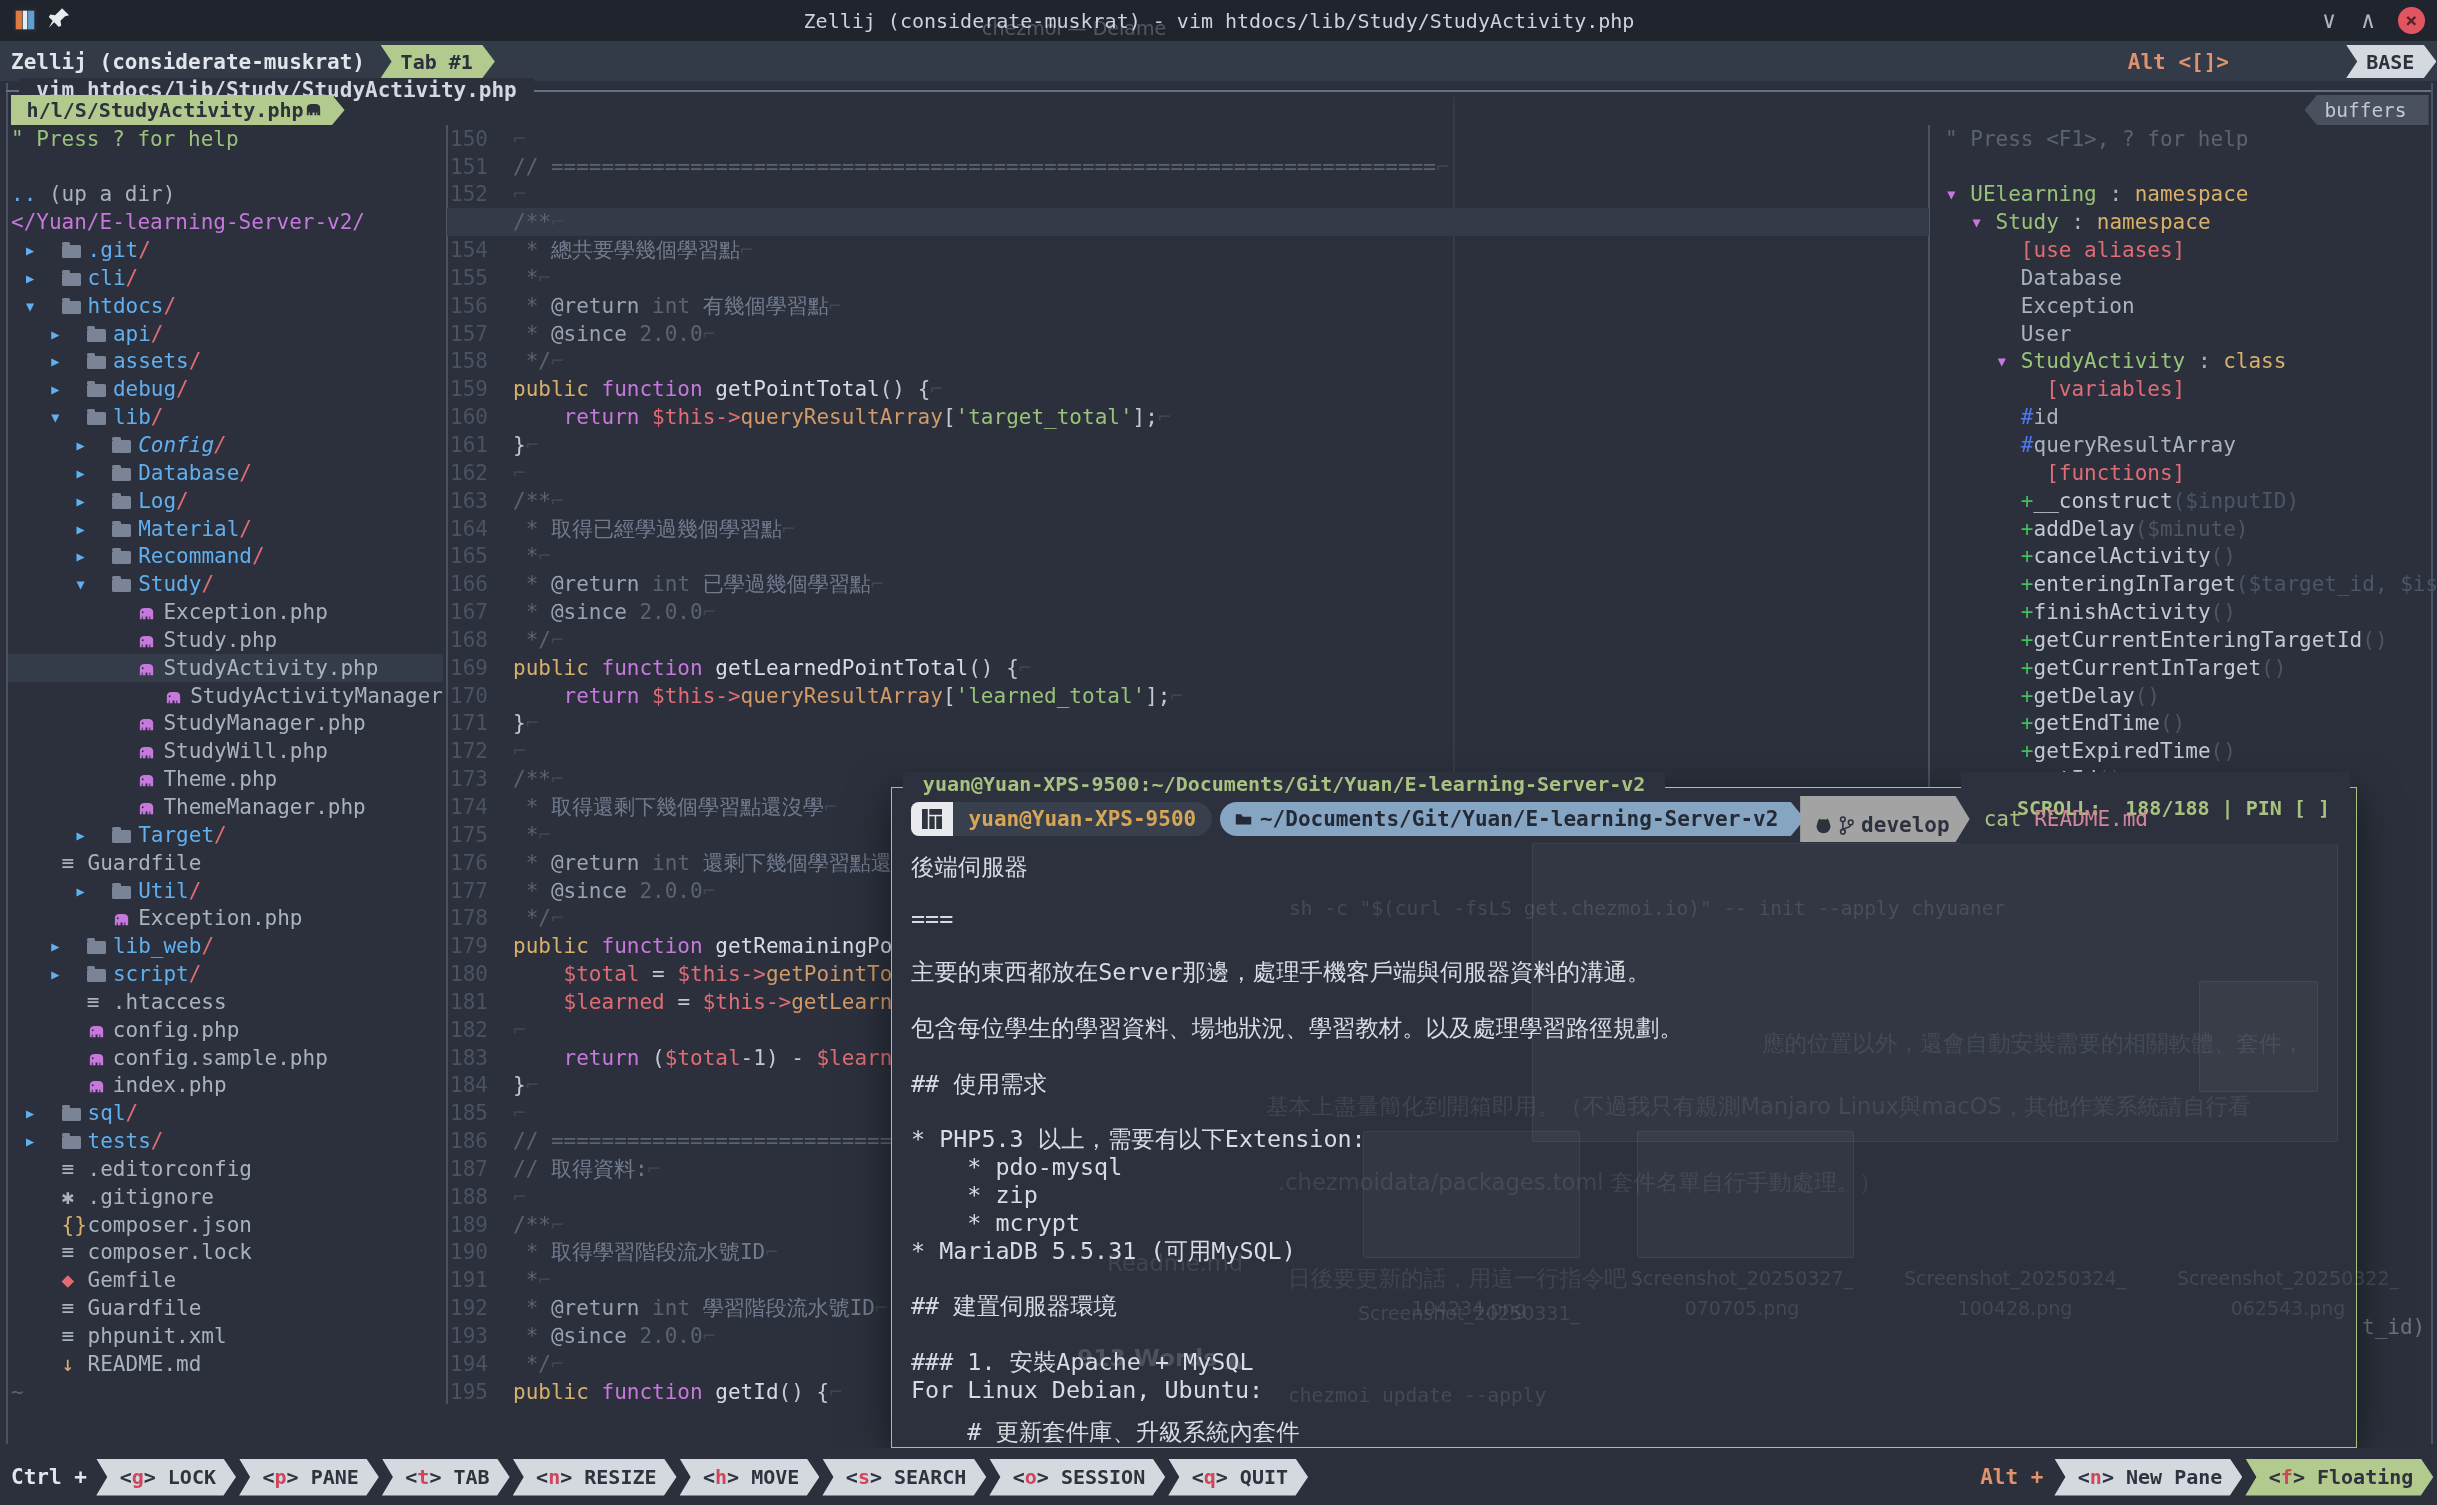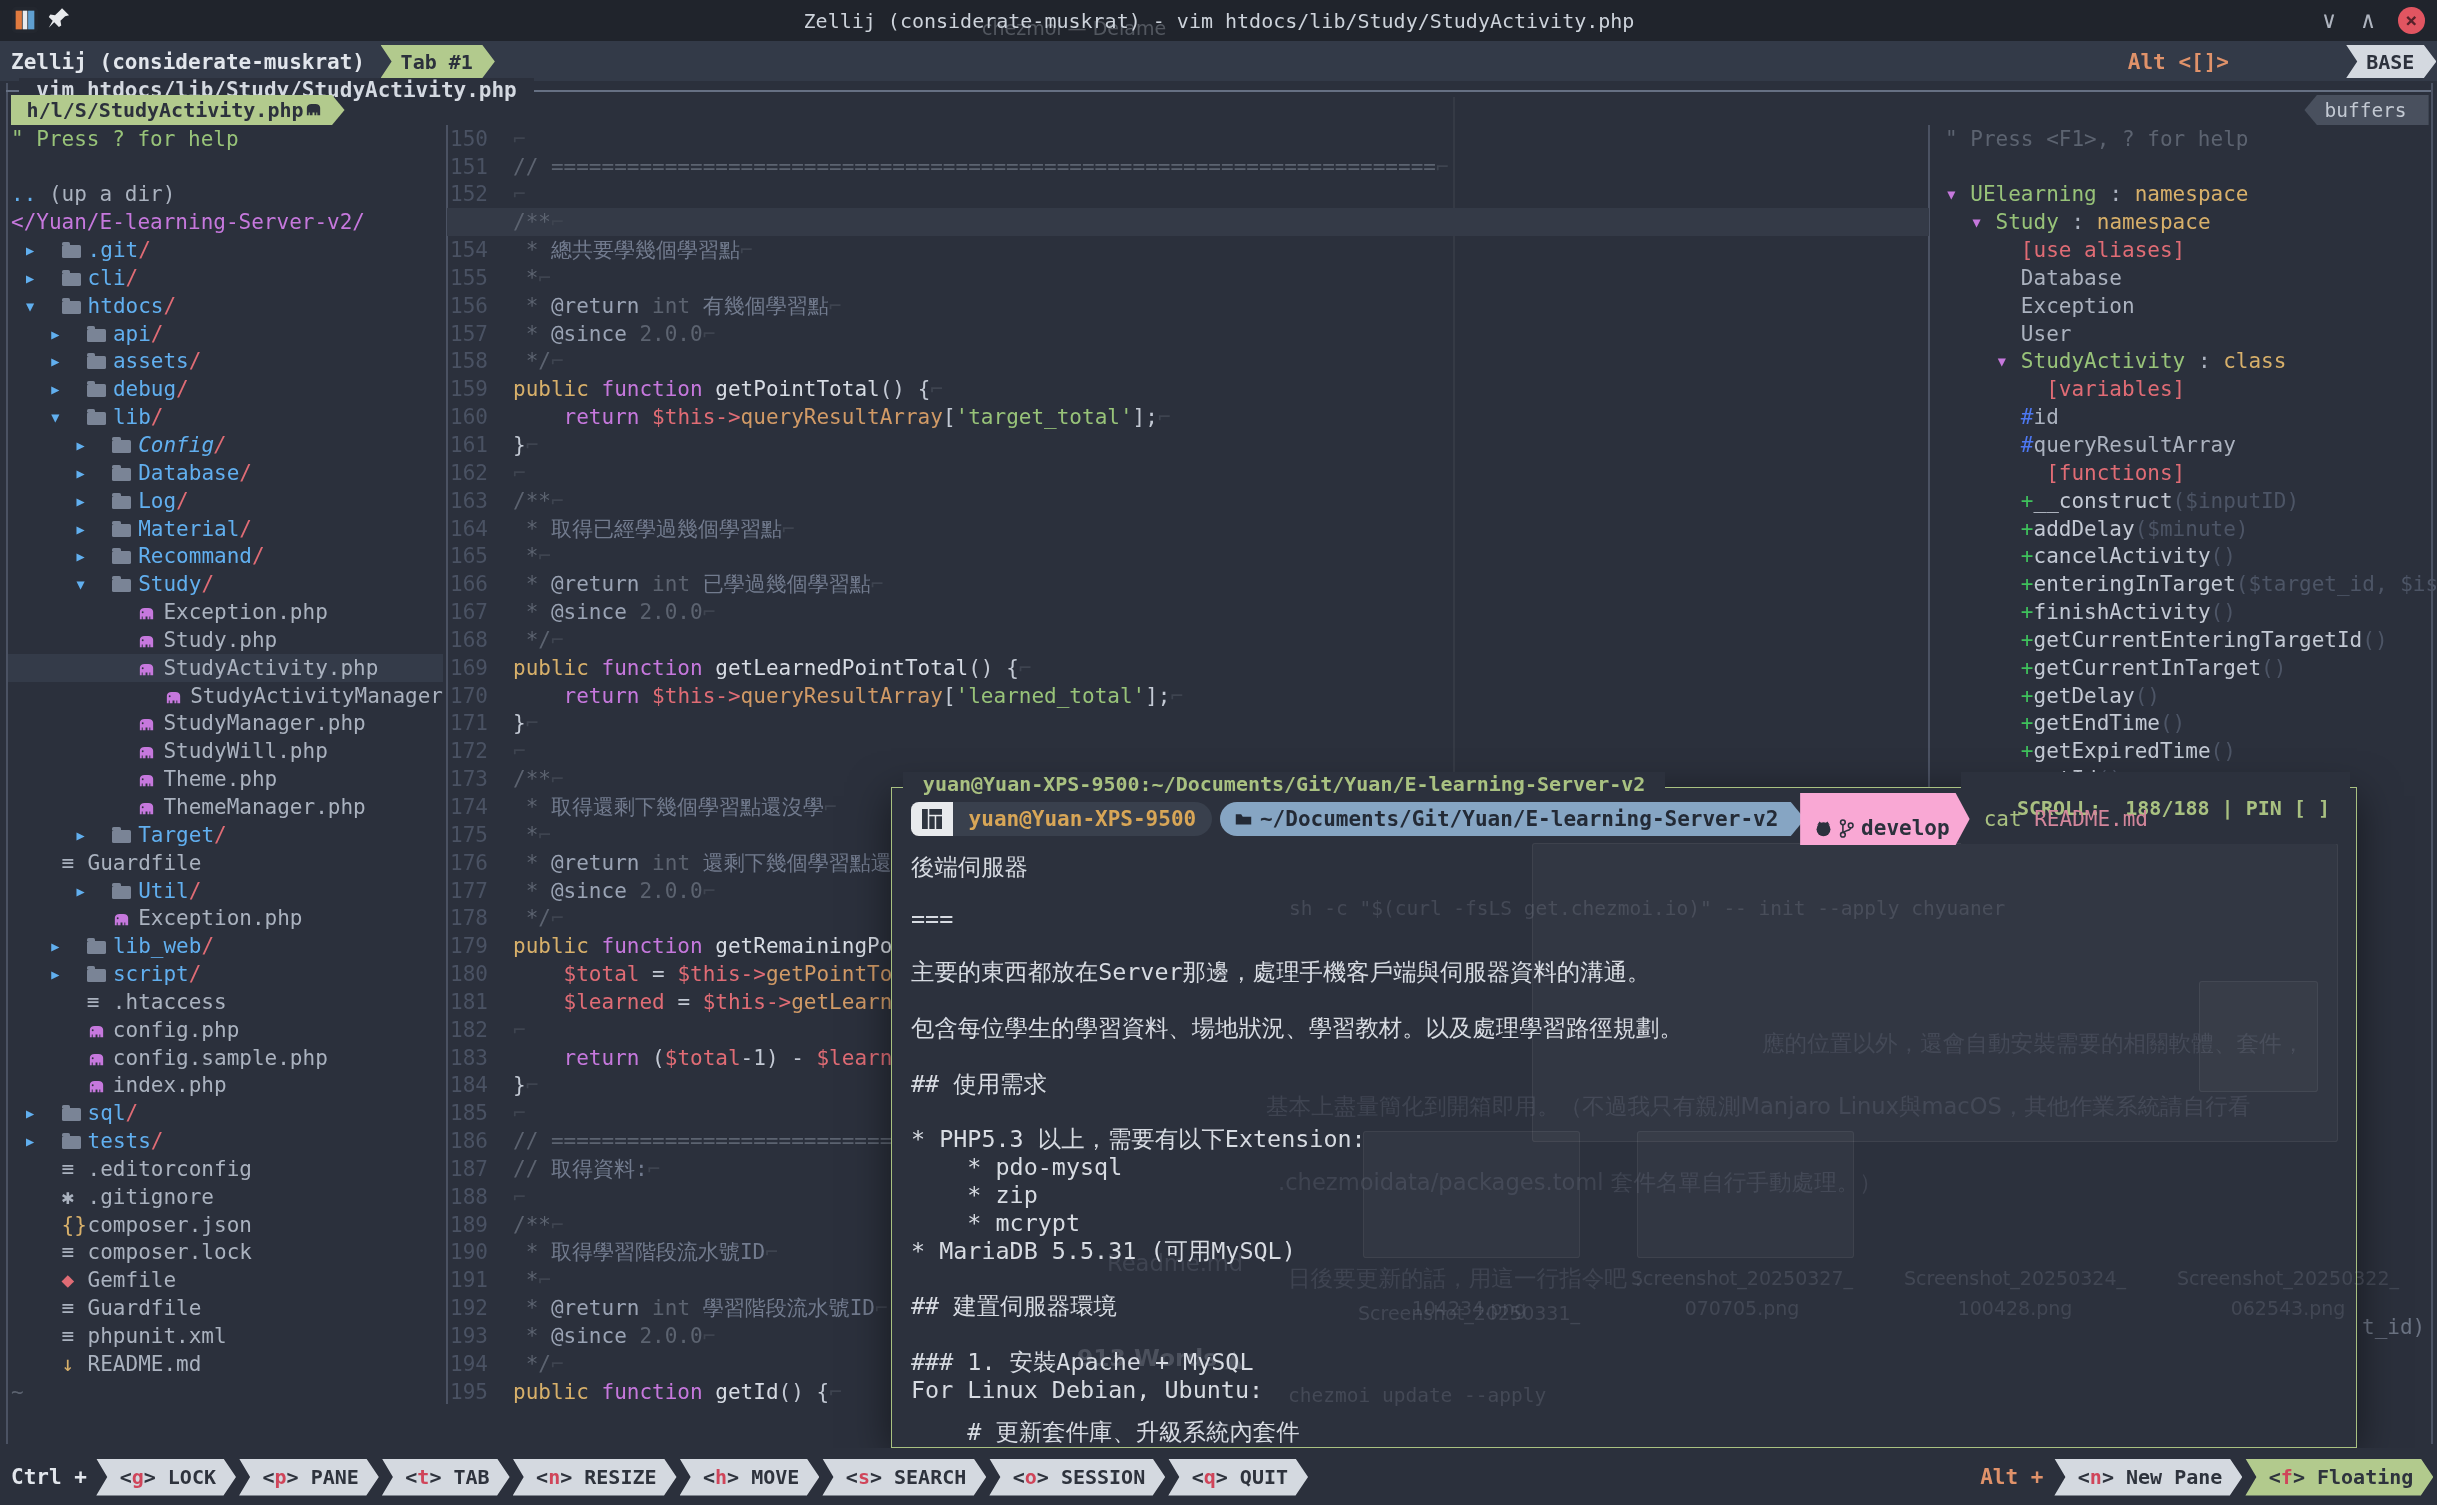--- a/index.html
+++ b/index.html
@@ -71,21 +71,21 @@
   .g-bold{font-family:"DejaVu Sans",sans-serif;font-weight:bold;font-size:23.4px;color:rgba(190,196,208,0.22)}
   .g-rect{position:absolute;background:rgba(255,255,255,0.03);border:1.6px solid rgba(255,255,255,0.06);border-radius:3.1px}
 
   
   #prompt{position:absolute;left:19px;top:20px;height:22px;display:flex;align-items:center;font-size:21px;font-weight:bold}
   .seg{height:34px;display:flex;align-items:center}
   #seg-os{background:#e8eaed;border-radius:7.8px 0 0 7.8px;padding:0 11px}
   #seg-user{background:#39404d;color:#d8a657;padding:0 15.6px;border-radius:0 17px 17px 0}
   #seg-path{background:#86a5c3;color:#232a36;padding:0 15.6px;margin-left:7.8px;border-radius:17px 0 0 17px;
             clip-path:polygon(0 0,calc(100% - 14px) 0,100% 50%,calc(100% - 14px) 100%,0 100%);padding-right:26.5px}
-  #seg-git{background:#f9a8d4;color:#2c313d;padding:18px 20px 0 14px;margin-left:-4.7px;
+  #seg-git{background:#a3a3a3;color:#2c313d;padding:12px 20px 0 14px;margin-left:-4.7px;
            clip-path:polygon(0 0,calc(100% - 14px) 0,100% 50%,calc(100% - 14px) 100%,0 100%)}
   #cmd{margin-left:14px;font-weight:normal}
   #cmd .cname{color:#a9c181}.carg{color:#d3869b}
 
   
   #keybar{left:0;top:1448px;width:2438px;height:58px;background:#2b303c;display:flex;align-items:center;z-index:6}
   .kb{display:inline-flex;align-items:center;height:37px;padding:0 20px 0 23.4px;margin-right:3.1px;background:#d4d9e0;color:#2e333d;
       font-weight:bold;font-size:20px;white-space:pre;
       clip-path:polygon(0 0,calc(100% - 12.5px) 0,100% 50%,calc(100% - 12.5px) 100%,0 100%,11px 50%)}
   .kb.green{background:#b2ca8d}

